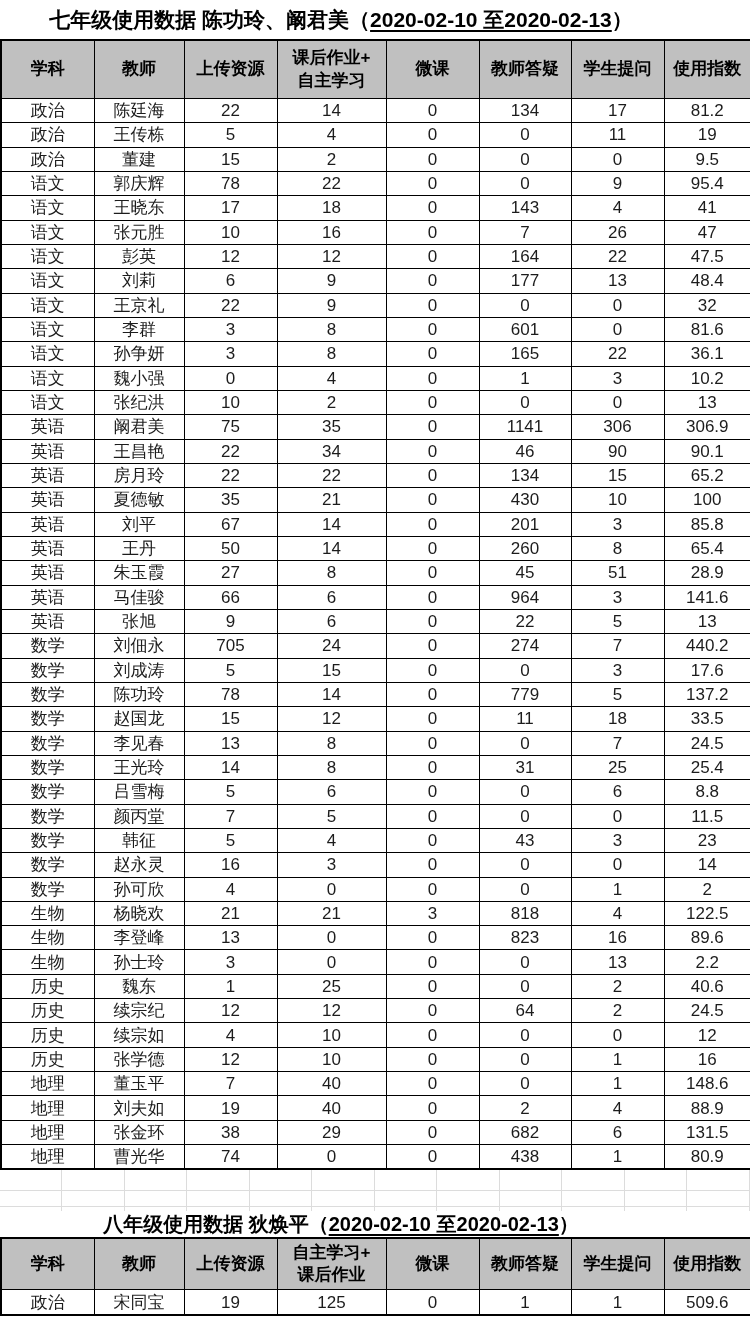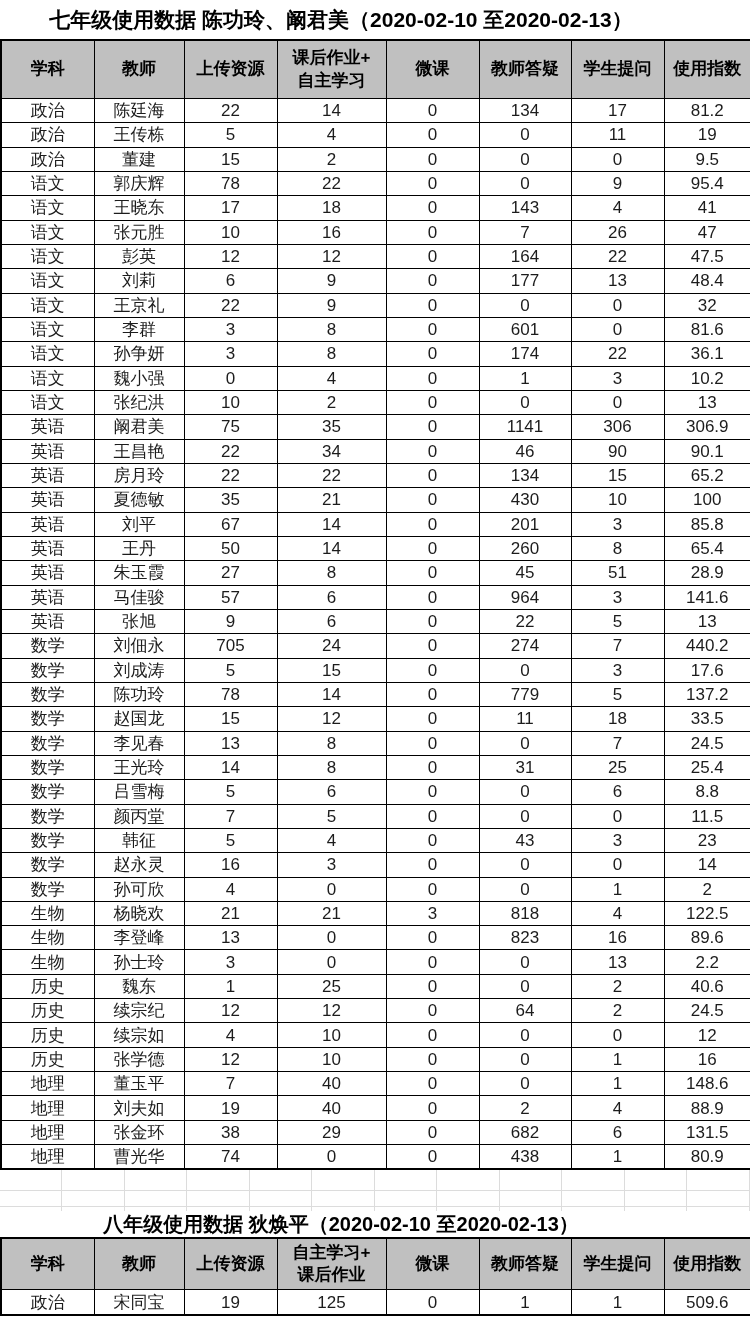--- a/index.html
+++ b/index.html
@@ -5,21 +5,21 @@
   html,body{margin:0;padding:0;}
   body{
     width:750px;height:1333px;overflow:hidden;background:#ffffff;
     font-family:"Liberation Sans","DejaVu Sans",sans-serif;color:#000;
   }
   .page{width:682px;height:1333px;position:relative;}
   .doc-title{
     height:39px;display:flex;align-items:center;justify-content:center;
     font-weight:bold;font-size:21px;white-space:nowrap;
   }
-  .doc-title .dates{text-decoration-thickness:2px;text-underline-offset:3px;}
+  .doc-title .dates{text-decoration:underline;text-decoration-thickness:2px;text-underline-offset:3px;}
   table.grid{
     width:750px;border-collapse:collapse;table-layout:fixed;
     border:2px solid #000;
   }
   table.grid th{
     background:var(--header-bg,#c0c0c0);
     border:1px solid #000;border-top:2px solid #000;
     font-size:17px;font-weight:bold;
     white-space:pre-line;line-height:1.3;
     height:57px;padding:0;
@@ -176,21 +176,21 @@
           <td>601</td>
           <td>0</td>
           <td>81.6</td>
         </tr>
         <tr>
           <td>语文</td>
           <td>孙争妍</td>
           <td>3</td>
           <td>8</td>
           <td>0</td>
-          <td>174</td>
+          <td>165</td>
           <td>22</td>
           <td>36.1</td>
         </tr>
         <tr>
           <td>语文</td>
           <td>魏小强</td>
           <td>0</td>
           <td>4</td>
           <td>0</td>
           <td>1</td>
@@ -273,21 +273,21 @@
           <td>27</td>
           <td>8</td>
           <td>0</td>
           <td>45</td>
           <td>51</td>
           <td>28.9</td>
         </tr>
         <tr>
           <td>英语</td>
           <td>马佳骏</td>
-          <td>57</td>
+          <td>66</td>
           <td>6</td>
           <td>0</td>
           <td>964</td>
           <td>3</td>
           <td>141.6</td>
         </tr>
         <tr>
           <td>英语</td>
           <td>张旭</td>
           <td>9</td>

